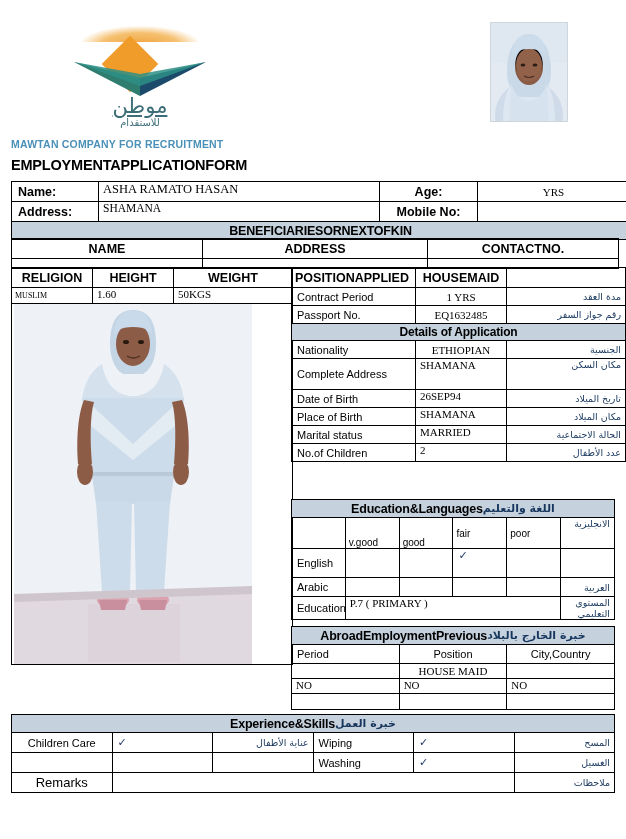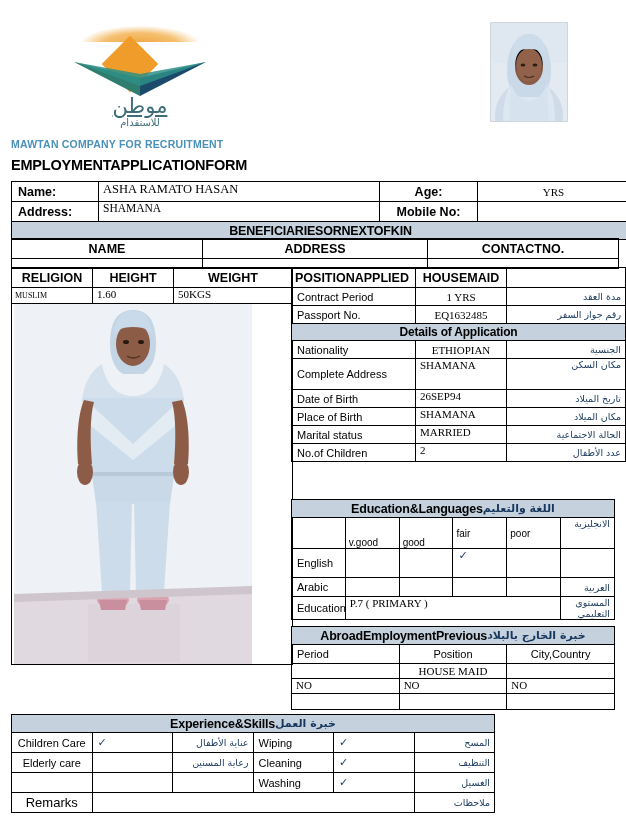--- a/index.html
+++ b/index.html
@@ -301,47 +301,39 @@
       <td class="val">NO</td>
     </tr>
     <tr>
       <td class="val" style="height:15px;"></td>
       <td class="val"></td>
       <td class="val"></td>
     </tr>
   </tbody>
     </table>
 
-  <table class="tbl" style="left:11px;top:714px;width:484px;border-radius:24px;">
+  <table class="tbl" style="left:11px;top:714px;width:604px;border-radius:24px;">
     <tbody>
         <tr>
       <td class="band" colspan="6" style="height:17px;">
         <span class="bandwrap">
           <span>Experience&amp;Skills</span>
               <span class="arb">خبرة العمل</span>
         </span>
       </td>
     </tr>
     <tr>
       <td class="lblc" style="width:120px;height:19px;font-size:11px;font-weight:normal;">Children Care</td>
       <td class="chk" style="width:80px;">✓</td>
       <td class="ar" style="width:113px;">عناية الأطفال</td>
       <td class="rowlbl" style="width:90px;font-size:11px;">Wiping</td>
       <td class="chk" style="width:88px;">✓</td>
       <td class="ar" style="width:111px;">المسح</td>
     </tr>
     <tr>
-      <td class="lblc" style="height:19px;font-size:11px;font-weight:normal;">Elderly care</td>
-      <td class="chk"></td>
-      <td class="ar">رعاية المسنين</td>
-      <td class="rowlbl" style="font-size:11px;">Cleaning</td>
-      <td class="chk">✓</td>
-      <td class="ar">التنظيف</td>
-    </tr>
-    <tr>
       <td class="lblc" style="height:19px;font-size:11px;font-weight:normal;"></td>
       <td class="chk"></td>
       <td class="ar"></td>
       <td class="rowlbl" style="font-size:11px;">Washing</td>
       <td class="chk">✓</td>
       <td class="ar">الغسيل</td>
     </tr>
     <tr>
       <td class="lblc" style="height:19px;font-size:13px;font-weight:normal;">Remarks</td>
       <td class="val" colspan="4"></td>

